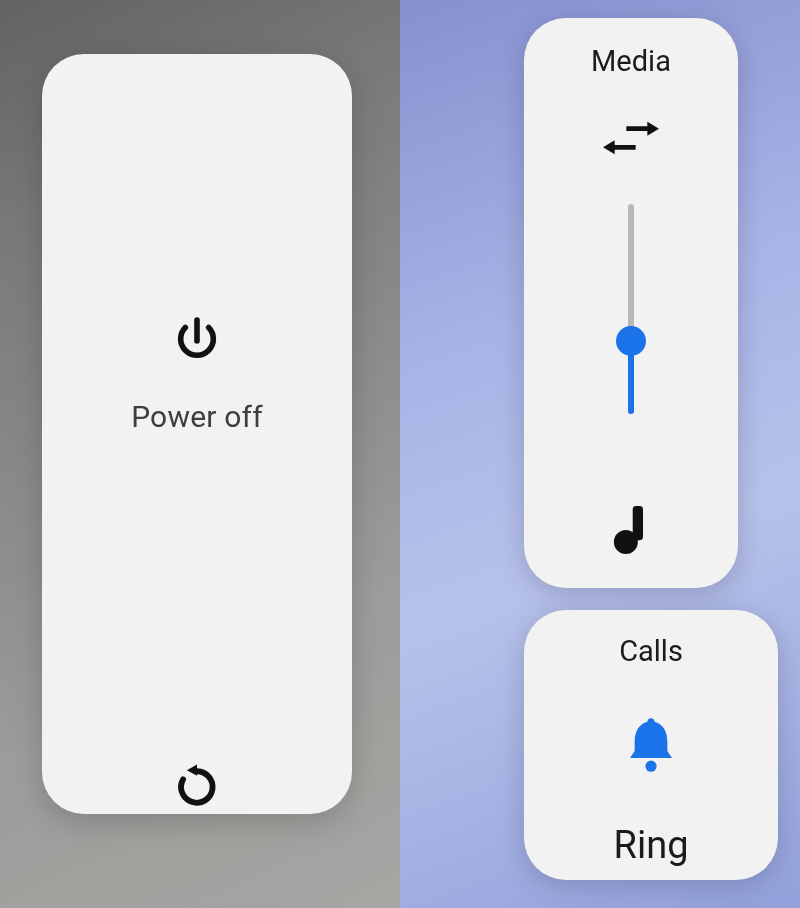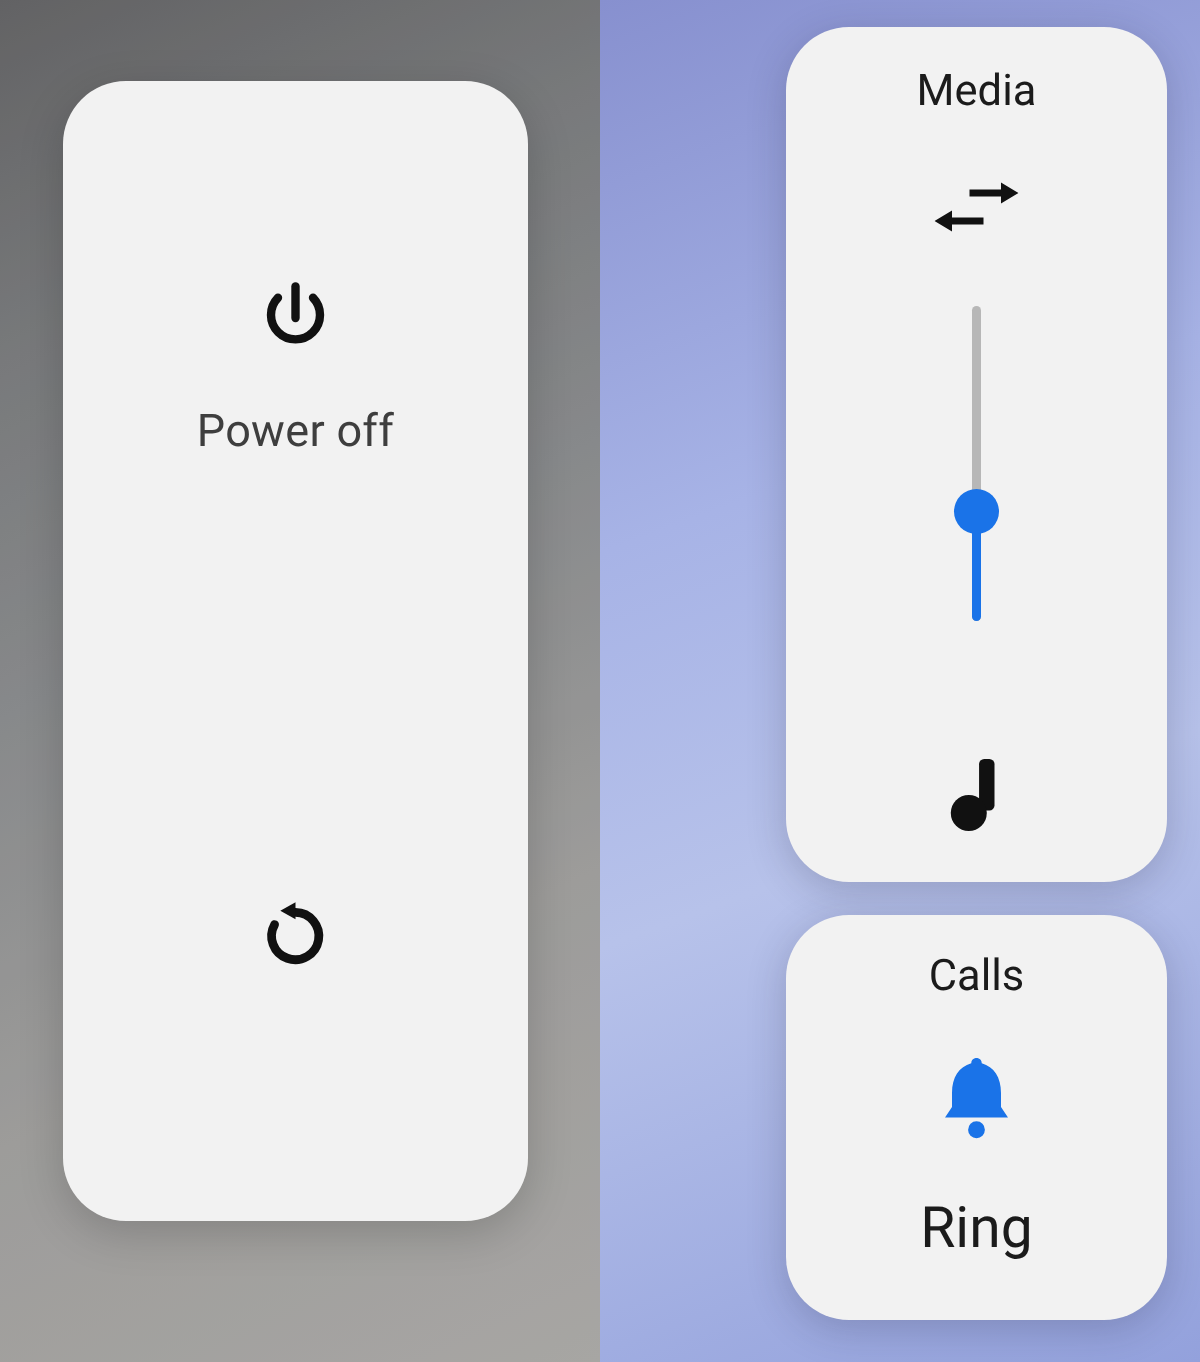--- a/index.html
+++ b/index.html
@@ -31,21 +31,21 @@
     box-shadow: 0 8px 30px rgba(0,0,0,0.18);
     z-index: 2;
     display: flex;
     flex-direction: column;
   }
   .power-item {
     flex: 1 1 0;
     display: flex;
     flex-direction: column;
     align-items: center;
-    justify-content: center;
+    justify-content: flex-end;
     gap: 30px;
     cursor: pointer;
   }
   .power-item.light { background: #f2f2f2; }
   .power-item.pressed { background: #dedede; }
   .power-label {
     font-size: 30px;
     color: #3e3e3e;
     font-weight: 400;
     letter-spacing: 0.2px;
@@ -65,31 +65,31 @@
     background: #f2f2f2;
     border-radius: 42px;
     box-shadow: 0 6px 26px rgba(30,30,60,0.22);
     display: flex;
     flex-direction: column;
     align-items: center;
   }
   .media-card {
     left: 124px;
     top: 18px;
-    width: 254px;
+    width: 214px;
     height: 570px;
     padding: 26px 0 30px 0;
     text-align: right;
   }
   .calls-card {
     left: 124px;
     top: 610px;
     width: 254px;
     height: 270px;
-    padding: 24px 0 39px 0;
+    padding: 24px 0 13px 0;
     justify-content: space-between;
   }
   .section-title {
     font-size: 29px;
     color: #1b1b1b;
     font-weight: 400;
   }
   .swap-icon { margin-top: 38px; cursor:pointer; }
   .slider-wrap {
     margin-top: 40px;

